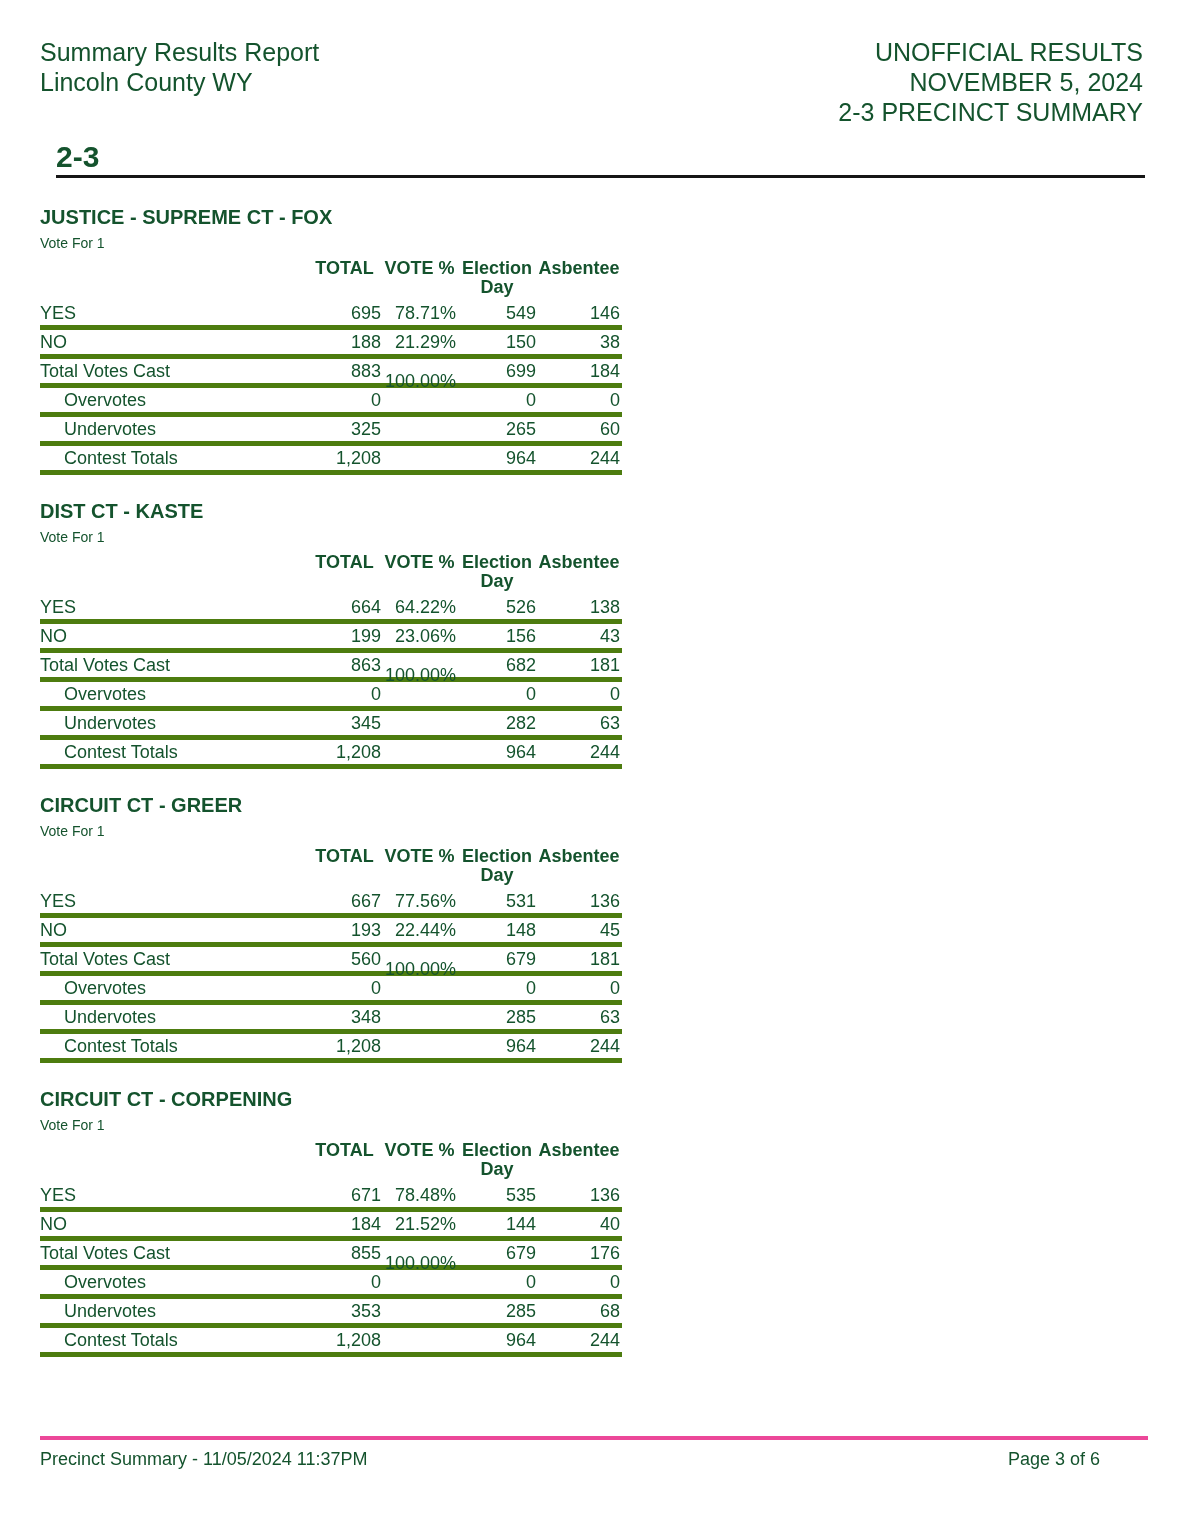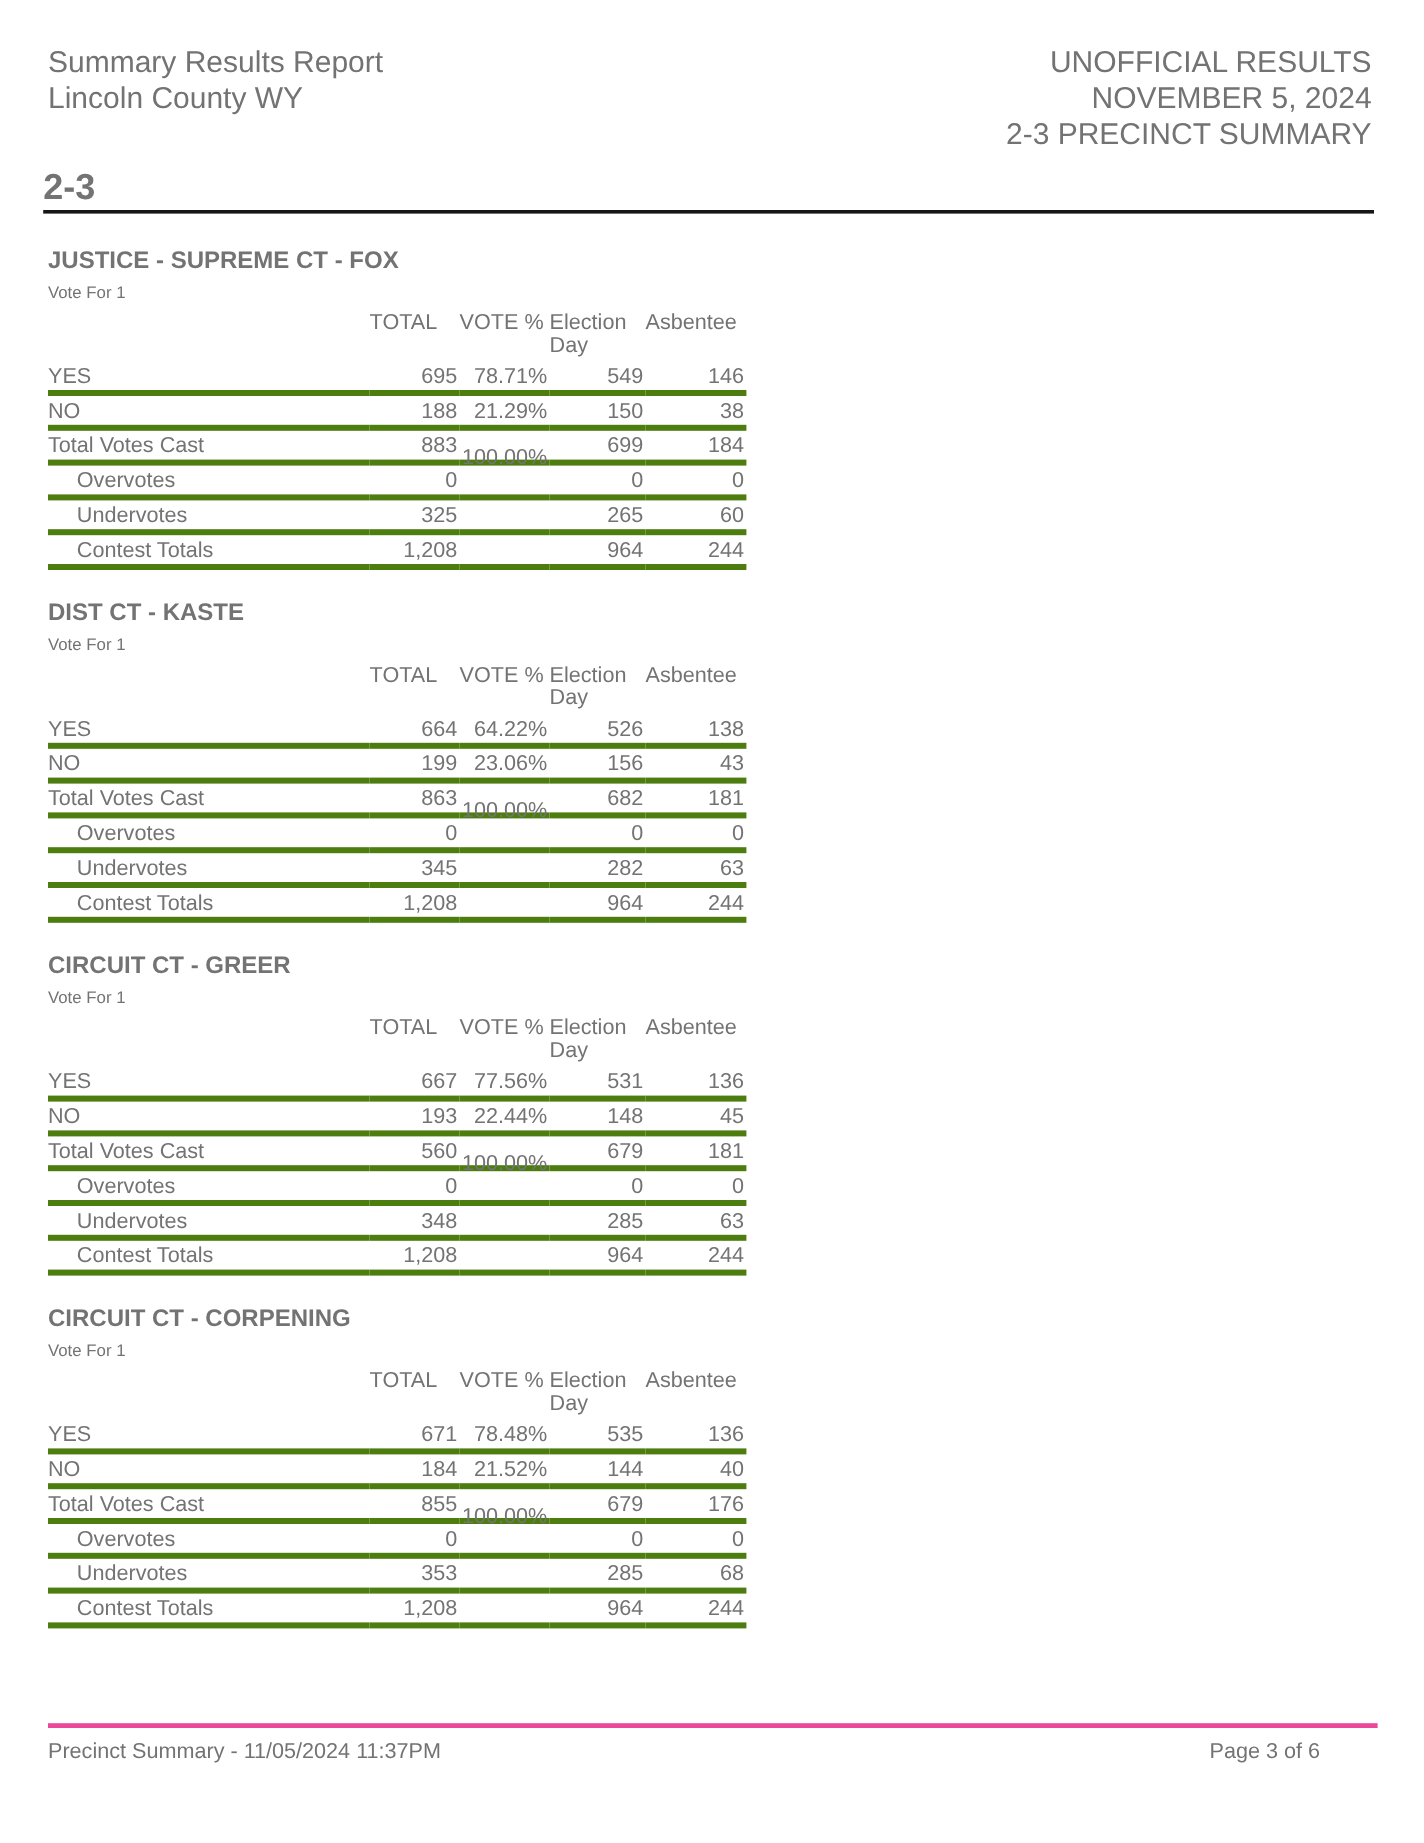--- a/index.html
+++ b/index.html
@@ -2,33 +2,33 @@
 <html><head>
 <meta charset="utf-8">
 <style>
   html, body { margin: 0; padding: 0; background: #ffffff; }
   .page {
     position: relative;
     width: 1187px;
     height: 1536px;
     background: #ffffff;
     font-family: "Liberation Sans", sans-serif;
-    color: #737373;
+    color: #14532d;
     overflow: hidden;
   }
   .report-header {
     display: flex;
     justify-content: space-between;
     padding: 37px 44px 0 40px;
     font-size: 25px;
     line-height: 30px;
   }
   .header-right { text-align: right; }
   .precinct-title {
-    margin: 14px 42px 0 36px;
+    margin: 14px 42px 0 56px;
     font-size: 30px;
     line-height: 32px;
     font-weight: bold;
     border-bottom: 3px solid #161616;
     padding-bottom: 2px;
   }
   .contests { margin: 27px 40px 0 40px; }
   .contest { margin-bottom: 24px; }
   .contest-title { margin: 0; font-size: 20px; line-height: 24px; font-weight: bold; }
   .vote-for { margin-top: 6px; font-size: 14px; line-height: 16px; }
@@ -38,23 +38,23 @@
     width: 582px;
     margin-top: 6px;
     font-size: 18px;
   }
   col.c-label-col    { width: 268px; }
   col.c-total-col    { width: 75px; }
   col.c-pct-col      { width: 75px; }
   col.c-ed-col       { width: 80px; }
   col.c-abs-col      { width: 84px; }
   th {
-    font-weight: normal;
+    font-weight: bold;
     vertical-align: top;
-    text-align: left;
+    text-align: center;
     padding: 2px 2px 4px 0;
     line-height: 19px;
   }
   th.c-label { padding: 0; }
   td {
     text-align: right;
     padding: 3px 2px 2px 0;
     line-height: 19px;
   }
   tbody tr { border-bottom: 5px solid #4d7c0f; }

